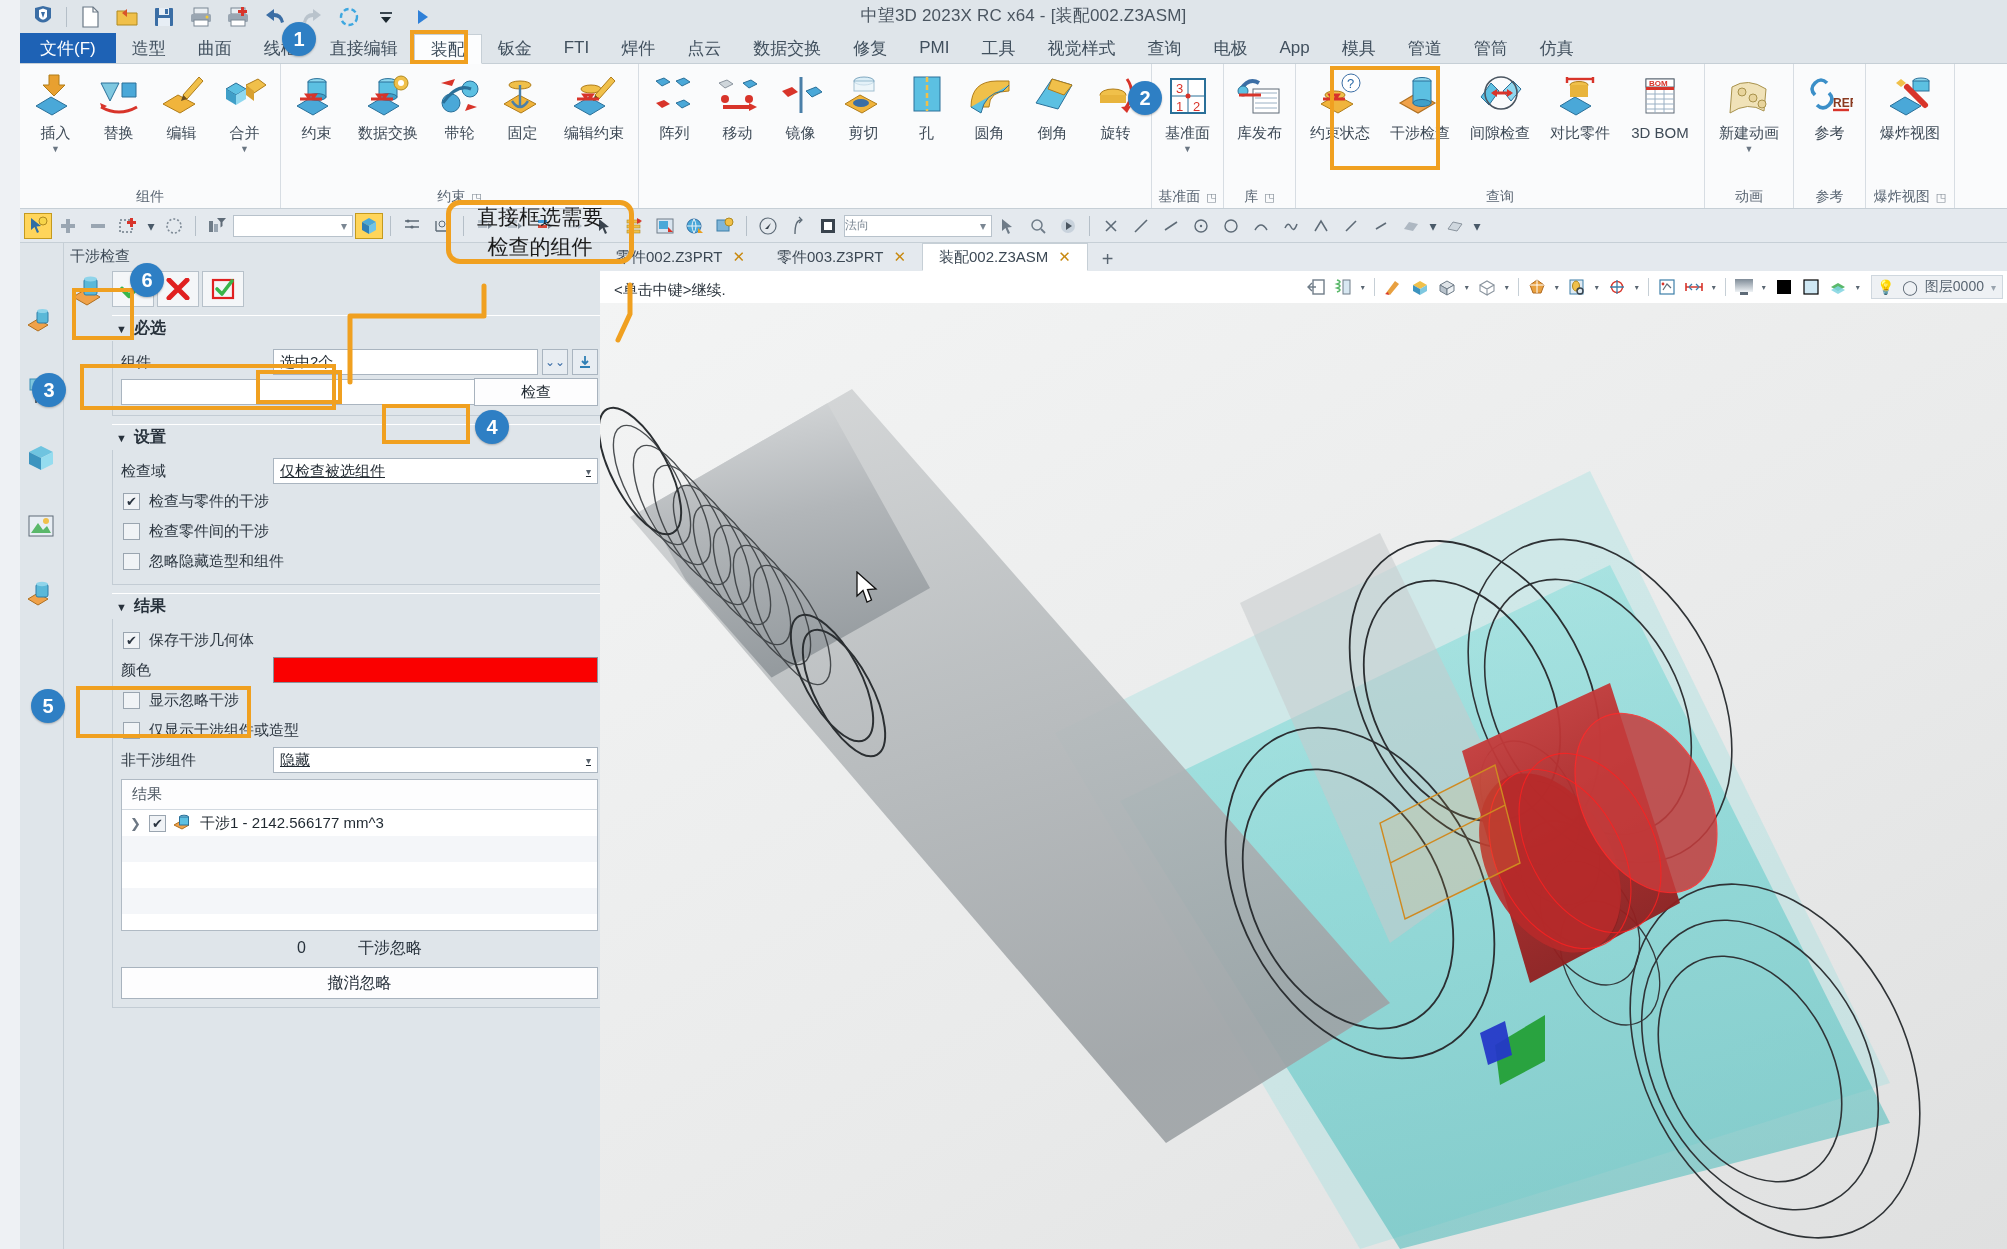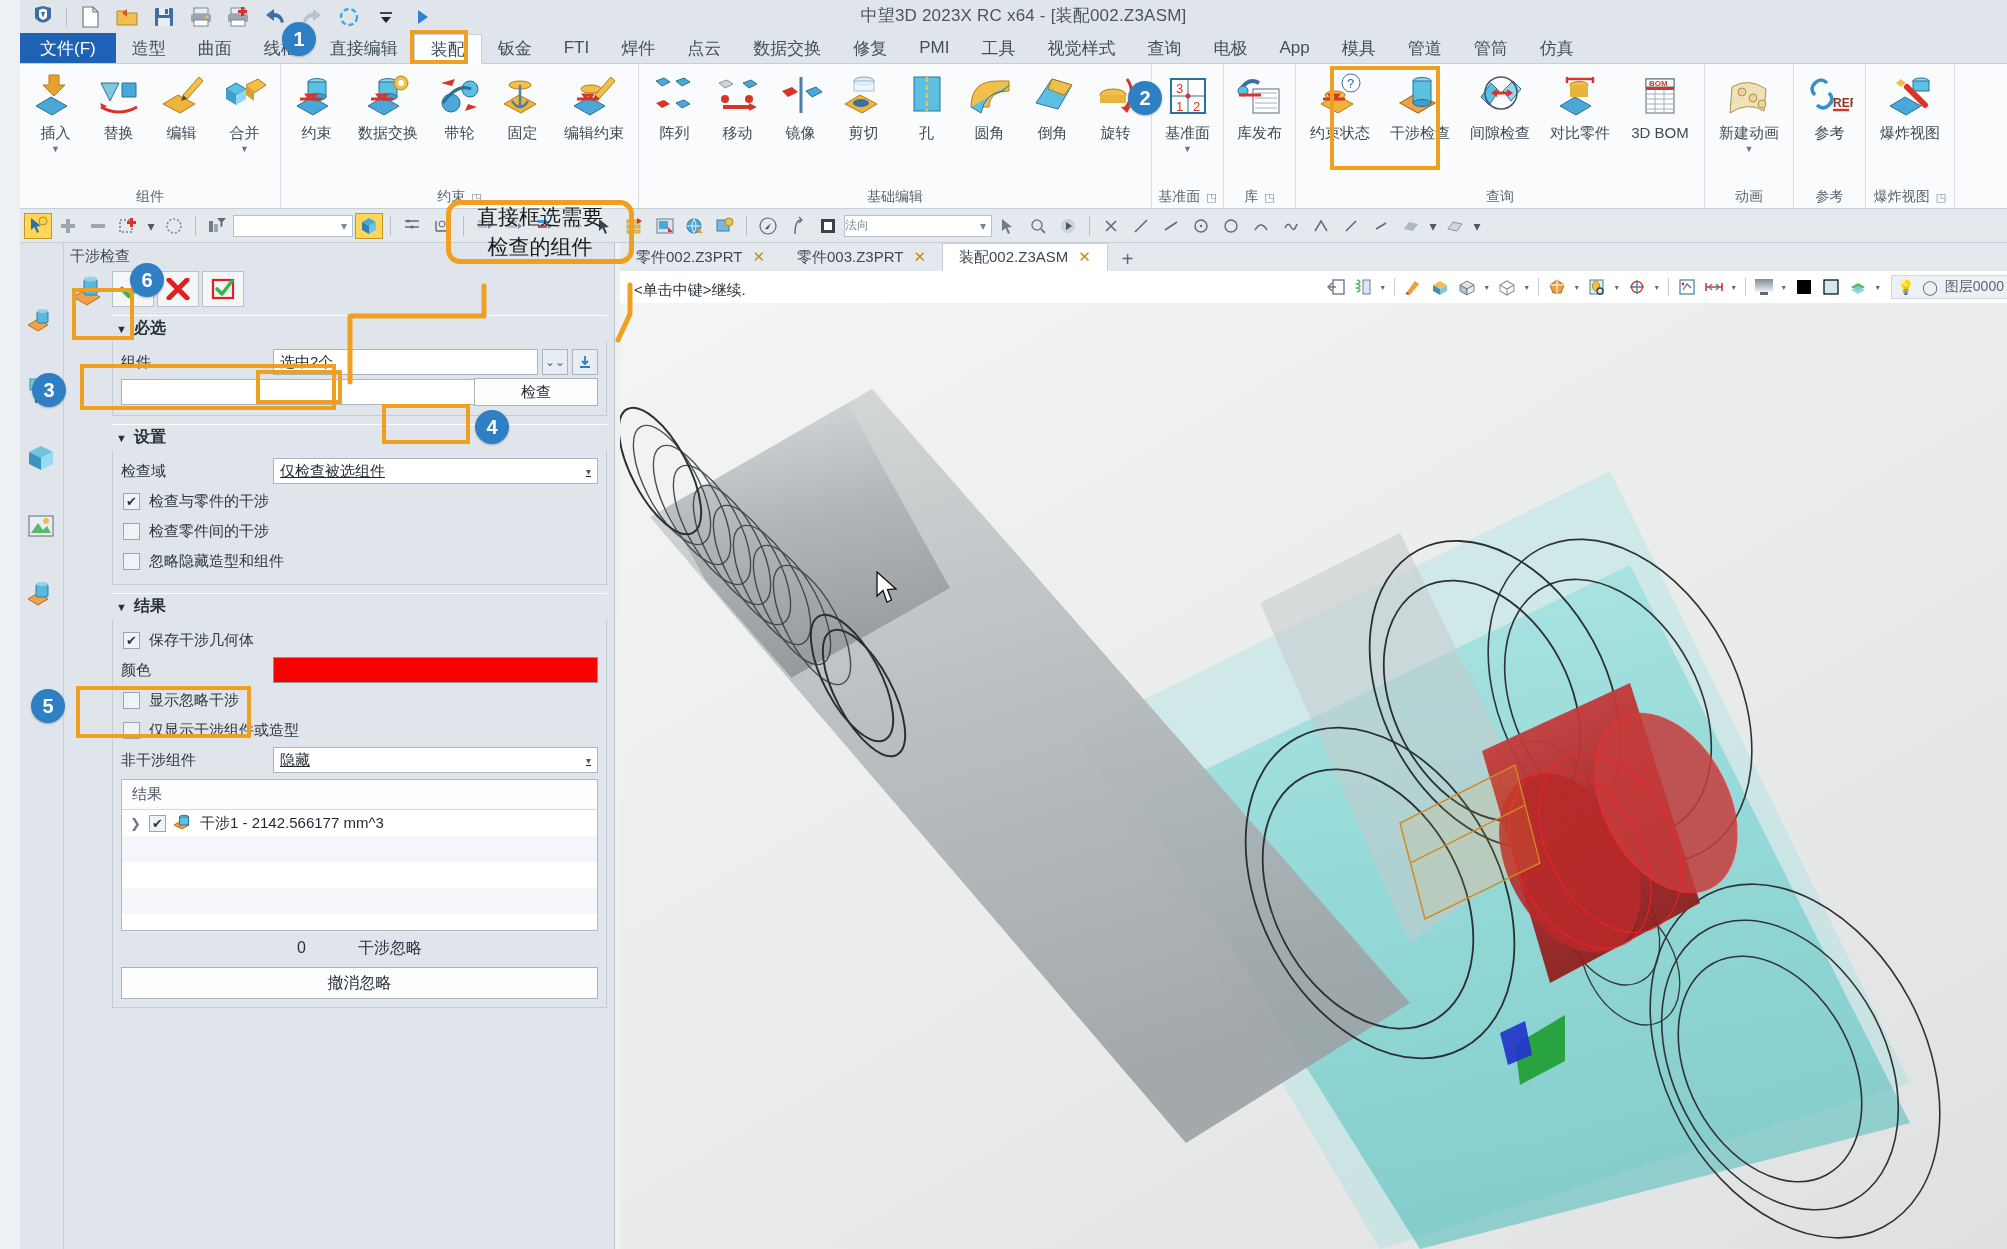--- a/index.html
+++ b/index.html
@@ -179,21 +179,21 @@
     font-size: 16px; color: #27313b;
   }
   .btn-wide {
     width: 100%; height: 32px; background: #fdfdfe; border: 1px solid #a8b3be;
     display: flex; align-items: center; justify-content: center;
     font-size: 16px; color: #27313b; margin-top: 2px;
   }
 
   
   .docarea {
-    position: absolute; left: 600px; top: 243px; width: 1222px; height: 1006px;
+    position: absolute; left: 580px; top: 243px; width: 1222px; height: 1006px;
     background: #fff;
   }
   .doctabs {
     position: absolute; left: 0; top: 0; width: 1411px; height: 28px;
     background: #e4e9ee; display: flex; align-items: flex-end;
   }
   .dtab {
     height: 28px; padding: 0 16px; display: flex; align-items: center; gap: 10px;
     font-size: 15px; color: #3c4854; white-space: nowrap;
   }
@@ -596,23 +596,20 @@
             <span>
               <svg class="ico" viewBox="0 0 46 46">
                 <ellipse cx="20" cy="22" rx="13" ry="6" fill="#f0c04a" stroke="#b07c18"></ellipse>
                 <rect x="7" y="22" width="26" height="8" fill="#e8b43c"></rect>
                 <path d="M34 6 q10 14 -2 30" stroke="#d8342a" stroke-width="3" fill="none"></path>
                 <path d="M28 34 l6 6 l4 -7 z" fill="#d8342a"></path>
               </svg>
             </span>
             <span class="lbl">旋转</span>
           </div>
-        </div>
-        <div class="rgroup-label">
-          <span>基础编辑</span>
         </div>
       </div>
       <div class="rgroup">
         <div class="rgroup-items">
           <div class="rbtn">
             <span>
               <svg class="ico" viewBox="0 0 46 46">
                 <rect x="6" y="6" width="34" height="34" fill="#fff" stroke="#2a7099" stroke-width="2"></rect>
                 <path d="M23 6 v34 M6 23 h34" stroke="#2a7099"></path>
                 <text x="11" y="20" font-size="13" fill="#d8342a" font-family="Liberation Sans">3</text>

